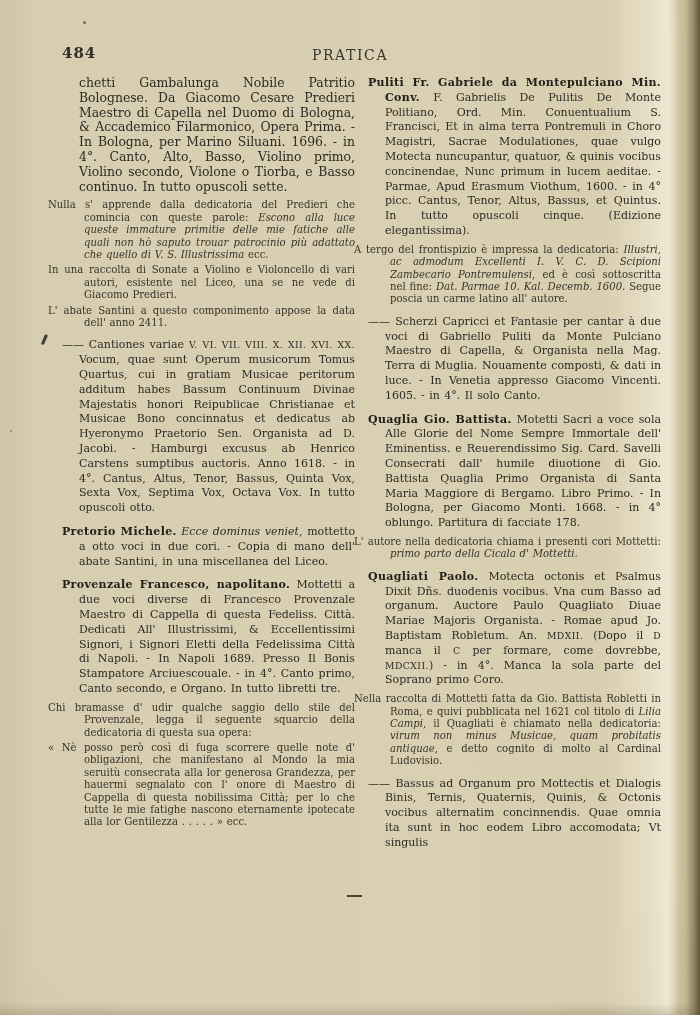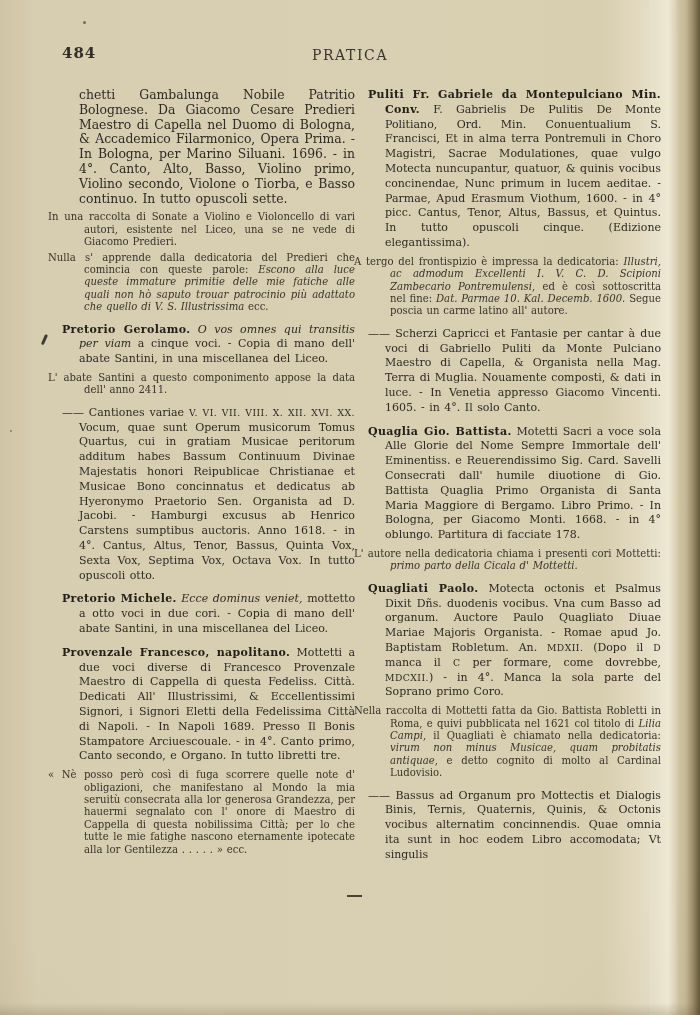--- a/index.html
+++ b/index.html
@@ -16,21 +16,21 @@
   .edge-shadow{position:absolute;top:0;right:0;width:14px;height:100%;
     background:linear-gradient(90deg,rgba(70,55,25,0) 0%,rgba(70,55,25,0.28) 55%,rgba(45,34,12,0.5) 100%);}
 
   .pgnum{position:absolute;left:62px;top:44px;font-size:15px;font-weight:bold;letter-spacing:1px;color:#332e26;}
   .runtitle{position:absolute;left:0;top:47px;width:700px;text-align:center;
     font-size:14px;letter-spacing:1.6px;color:#3a342b;}
 
   .col{position:absolute;top:72px;width:293px;text-align:justify;}
   .col-left{left:62px;}
   .col-right{left:368px;}
-  .col > :first-child{margin-top:16px;}
+  .col > :first-child{margin-top:4px;}
 
   p{margin:0;}
   .entry{font-size:11px;line-height:14.8px;padding-left:17px;text-indent:-17px;margin-top:9px;word-spacing:1px;}
   .cont{font-size:12.4px;line-height:14.8px;padding-left:17px;text-indent:0;margin-top:0;word-spacing:1px;}
   .note{font-size:10.1px;line-height:12.4px;margin-left:-14px;padding-left:36px;text-indent:-36px;
     margin-top:5px;word-spacing:0.6px;color:#39332b;}
   .note + .note{margin-top:3px;}
 
   .seg-bold{font-weight:bold;letter-spacing:0.35px;color:#242019;}
   .seg-italic{font-style:italic;}
@@ -51,27 +51,27 @@
   <div class="edge-shadow"></div>
   <div class="bottom-shadow"></div>
 
   <div>
     <span class="pgnum">484</span>
     <span class="runtitle">PRATICA</span>
   </div>
 
   <div class="col col-left">
       <p class="cont"><span class="seg-normal">chetti Gambalunga Nobile Patritio Bolognese. Da Giacomo Cesare Predieri Maestro di Capella nel Duomo di Bologna, &amp; Accademico Filarmonico, Opera Prima. - In Bologna, per Marino Siluani. 1696. - in 4°. Canto, Alto, Basso, Violino primo, Violino secondo, Violone o Tiorba, e Basso continuo. In tutto opuscoli sette.</span></p>
+      <p class="note"><span class="seg-normal">Nulla s' apprende dalla dedicatoria del Predieri che comincia con queste parole: </span><span class="seg-italic">Escono alla luce queste immature primitie delle mie fatiche alle quali non hò saputo trouar patrocinio più adattato che quello di V. S. Illustrissima</span><span class="seg-normal"> ecc.</span></p>
       <p class="note"><span class="seg-normal">In una raccolta di Sonate a Violino e Violoncello di vari autori, esistente nel Liceo, una se ne vede di Giacomo Predieri.</span></p>
-      <p class="note"><span class="seg-normal">Nulla s' apprende dalla dedicatoria del Predieri che comincia con queste parole: </span><span class="seg-italic">Escono alla luce queste immature primitie delle mie fatiche alle quali non hò saputo trouar patrocinio più adattato che quello di V. S. Illustrissima</span><span class="seg-normal"> ecc.</span></p>
-      <p class="entry"><span class="seg-bold">Pretorio Gerolamo.</span><span class="seg-italic"> O vos omnes qui transitis per viam</span><span class="seg-normal"> a cinque voci. - Copia di mano dell' abate Santini, in una miscellanea del Liceo.</span></p>
       <p class="note"><span class="seg-normal">L' abate Santini a questo componimento appose la data dell' anno 2411.</span></p>
       <p class="entry"><span class="seg-normal">—— Cantiones variae </span><span class="seg-caps">V. VI. VII. VIII. X. XII. XVI. XX.</span><span class="seg-normal"> Vocum, quae sunt Operum musicorum Tomus Quartus, cui in gratiam Musicae peritorum additum habes Bassum Continuum Divinae Majestatis honori Reipublicae Christianae et Musicae Bono concinnatus et dedicatus ab Hyeronymo Praetorio Sen. Organista ad D. Jacobi. - Hamburgi excusus ab Henrico Carstens sumptibus auctoris. Anno 1618. - in 4°. Cantus, Altus, Tenor, Bassus, Quinta Vox, Sexta Vox, Septima Vox, Octava Vox. In tutto opuscoli otto.</span></p>
       <p class="entry"><span class="seg-bold">Pretorio Michele.</span><span class="seg-italic"> Ecce dominus veniet,</span><span class="seg-normal"> mottetto a otto voci in due cori. - Copia di mano dell' abate Santini, in una miscellanea del Liceo.</span></p>
       <p class="entry"><span class="seg-bold">Provenzale Francesco, napolitano.</span><span class="seg-normal"> Mottetti a due voci diverse di Francesco Provenzale Maestro di Cappella di questa Fedeliss. Città. Dedicati All' Illustrissimi, &amp; Eccellentissimi Signori, i Signori Eletti della Fedelissima Città di Napoli. - In Napoli 1689. Presso Il Bonis Stampatore Arciuescouale. - in 4°. Canto primo, Canto secondo, e Organo. In tutto libretti tre.</span></p>
+      <p class="note"><span class="seg-normal">Chi bramasse d' udir qualche saggio dello stile del Provenzale, legga il seguente squarcio della dedicatoria di questa sua opera:</span></p>
       <p class="note"><span class="seg-normal">« Nè posso però così di fuga scorrere quelle note d' obligazioni, che manifestano al Mondo la mia seruitù consecrata alla lor generosa Grandezza, per hauermi segnalato con l' onore di Maestro di Cappella di questa nobilissima Città; per lo che tutte le mie fatighe nascono eternamente ipotecate alla lor Gentilezza . . . . . » ecc.</span></p>
     </div>
   <div class="col col-right">
       <p class="entry"><span class="seg-bold">Puliti Fr. Gabriele da Montepulciano Min. Conv.</span><span class="seg-normal"> F. Gabrielis De Pulitis De Monte Politiano, Ord. Min. Conuentualium S. Francisci, Et in alma terra Pontremuli in Choro Magistri, Sacrae Modulationes, quae vulgo Motecta nuncupantur, quatuor, &amp; quinis vocibus concinendae, Nunc primum in lucem aeditae. - Parmae, Apud Erasmum Viothum, 1600. - in 4° picc. Cantus, Tenor, Altus, Bassus, et Quintus. In tutto opuscoli cinque. (Edizione elegantissima).</span></p>
       <p class="note"><span class="seg-normal">A tergo del frontispizio è impressa la dedicatoria: </span><span class="seg-italic">Illustri, ac admodum Excellenti I. V. C. D. Scipioni Zambecario Pontremulensi</span><span class="seg-normal">, ed è così sottoscritta nel fine: </span><span class="seg-italic">Dat. Parmae 10. Kal. Decemb. 1600.</span><span class="seg-normal"> Segue poscia un carme latino all' autore.</span></p>
       <p class="entry"><span class="seg-normal">—— Scherzi Capricci et Fantasie per cantar à due voci di Gabriello Puliti da Monte Pulciano Maestro di Capella, &amp; Organista nella Mag. Terra di Muglia. Nouamente composti, &amp; dati in luce. - In Venetia appresso Giacomo Vincenti. 1605. - in 4°. Il solo Canto.</span></p>
       <p class="entry"><span class="seg-bold">Quaglia Gio. Battista.</span><span class="seg-normal"> Motetti Sacri a voce sola Alle Glorie del Nome Sempre Immortale dell' Eminentiss. e Reuerendissimo Sig. Card. Savelli Consecrati dall' humile diuotione di Gio. Battista Quaglia Primo Organista di Santa Maria Maggiore di Bergamo. Libro Primo. - In Bologna, per Giacomo Monti. 1668. - in 4° oblungo. Partitura di facciate 178.</span></p>
       <p class="note"><span class="seg-normal">L' autore nella dedicatoria chiama i presenti cori Mottetti: </span><span class="seg-italic">primo parto della Cicala d' Mottetti.</span></p>
       <p class="entry"><span class="seg-bold">Quagliati Paolo.</span><span class="seg-normal"> Motecta octonis et Psalmus Dixit Dñs. duodenis vocibus. Vna cum Basso ad organum. Auctore Paulo Quagliato Diuae Mariae Majoris Organista. - Romae apud Jo. Baptistam Robletum. An. </span><span class="seg-caps">MDXII.</span><span class="seg-normal"> (Dopo il </span><span class="seg-caps">D</span><span class="seg-normal"> manca il </span><span class="seg-caps">C</span><span class="seg-normal"> per formare, come dovrebbe, </span><span class="seg-caps">MDCXII.</span><span class="seg-normal">) - in 4°. Manca la sola parte del Soprano primo Coro.</span></p>
       <p class="note"><span class="seg-normal">Nella raccolta di Mottetti fatta da Gio. Battista Robletti in Roma, e quivi pubblicata nel 1621 col titolo di </span><span class="seg-italic">Lilia Campi</span><span class="seg-normal">, il Quagliati è chiamato nella dedicatoria: </span><span class="seg-italic">virum non minus Musicae, quam probitatis antiquae</span><span class="seg-normal">, e detto cognito di molto al Cardinal Ludovisio.</span></p>

